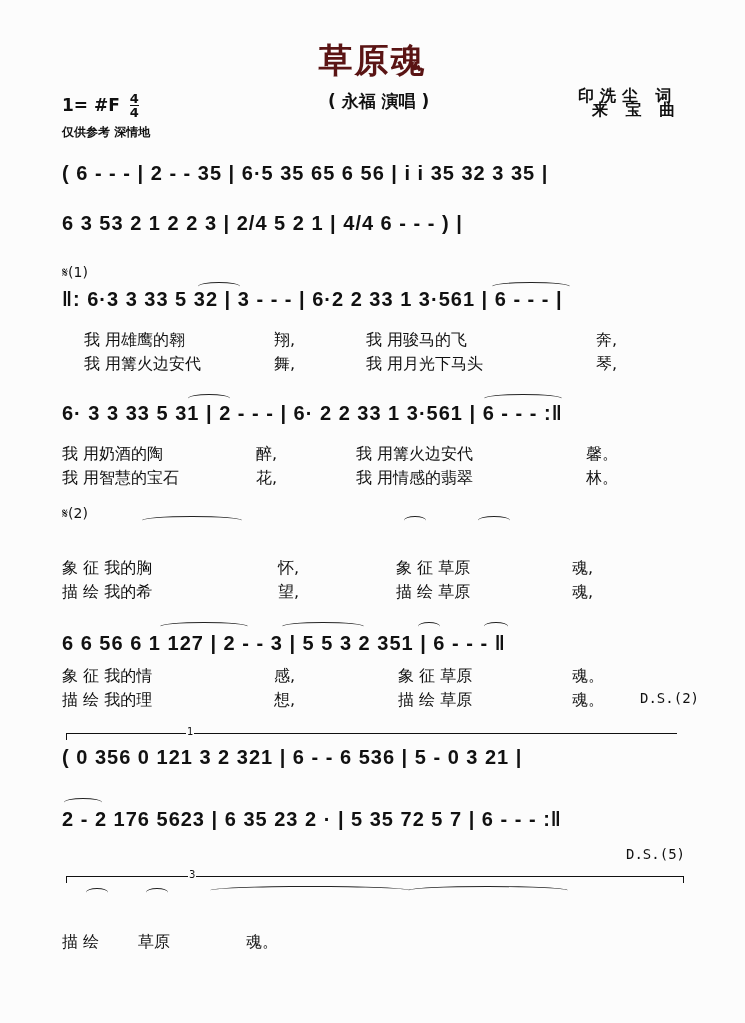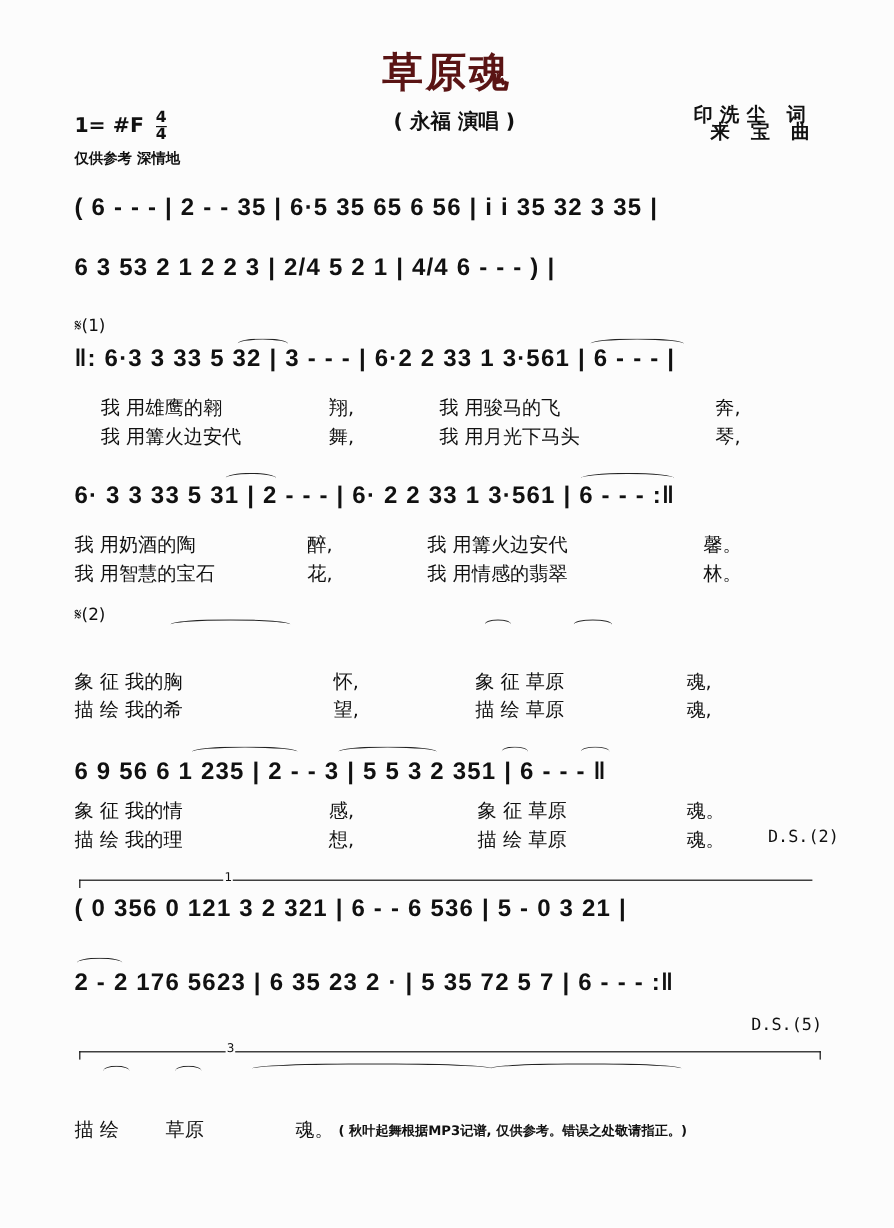--- a/index.html
+++ b/index.html
@@ -78,21 +78,21 @@
   <div class="lyr" style="left:572px;top:558px;">魂,</div>
   <div class="lyr" style="left:62px;top:582px;">描 绘 我的希</div>
   <div class="lyr" style="left:278px;top:582px;">望,</div>
   <div class="lyr" style="left:396px;top:582px;">描 绘   草原</div>
   <div class="lyr" style="left:572px;top:582px;">魂,</div>
 
   <div class="slur" style="left:160px;top:622px;width:88px;height:8px;"></div>
   <div class="slur" style="left:282px;top:622px;width:82px;height:8px;"></div>
   <div class="slur" style="left:418px;top:622px;width:22px;height:8px;"></div>
   <div class="slur" style="left:484px;top:622px;width:24px;height:8px;"></div>
-  <div class="nrow" style="top:632px;letter-spacing:1px;">6  9  56 6 1 235  |  2 - - 3  |  5  5  3 2 351  |  6 - - -  ‖</div>
+  <div class="nrow" style="top:632px;letter-spacing:1px;">6  6  56 6 1 127  |  2 - - 3  |  5  5  3 2 351  |  6 - - -  ‖</div>
   <div class="lyr" style="left:62px;top:666px;">象 征 我的情</div>
   <div class="lyr" style="left:274px;top:666px;">感,</div>
   <div class="lyr" style="left:398px;top:666px;">象 征   草原</div>
   <div class="lyr" style="left:572px;top:666px;">魂。</div>
   <div class="lyr" style="left:62px;top:690px;">描 绘 我的理</div>
   <div class="lyr" style="left:274px;top:690px;">想,</div>
   <div class="lyr" style="left:398px;top:690px;">描 绘   草原</div>
   <div class="lyr" style="left:572px;top:690px;">魂。</div>
   <div class="ds" style="left:640px;top:690px;">D.S.(2)</div>
 
@@ -108,15 +108,14 @@
   <div class="bracket" style="left:66px;top:876px;width:616px;height:6px;border-left:1.5px solid #111;border-right:1.5px solid #111;"></div>
   <div class="abs" style="left:188px;top:869px;font-size:10px;background:#fcfcfc;padding:0 1px;">3</div>
 
   <div class="slur" style="left:86px;top:888px;width:22px;height:8px;"></div>
   <div class="slur" style="left:146px;top:888px;width:22px;height:8px;"></div>
   <div class="slur" style="left:210px;top:886px;width:200px;height:8px;"></div>
   <div class="slur" style="left:408px;top:886px;width:160px;height:8px;"></div>
   <div class="lyr" style="left:62px;top:932px;">描 绘</div>
   <div class="lyr" style="left:138px;top:932px;">草原</div>
   <div class="lyr" style="left:246px;top:932px;">魂。</div>
-  <div class="abs" style="left:282px;top:935px;font-size:11px;font-weight:bold;">( 秋叶起舞根据MP3记谱, 仅供参考。错误之处敬请指正。)</div>
 
 </div>
 
 </body></html>

